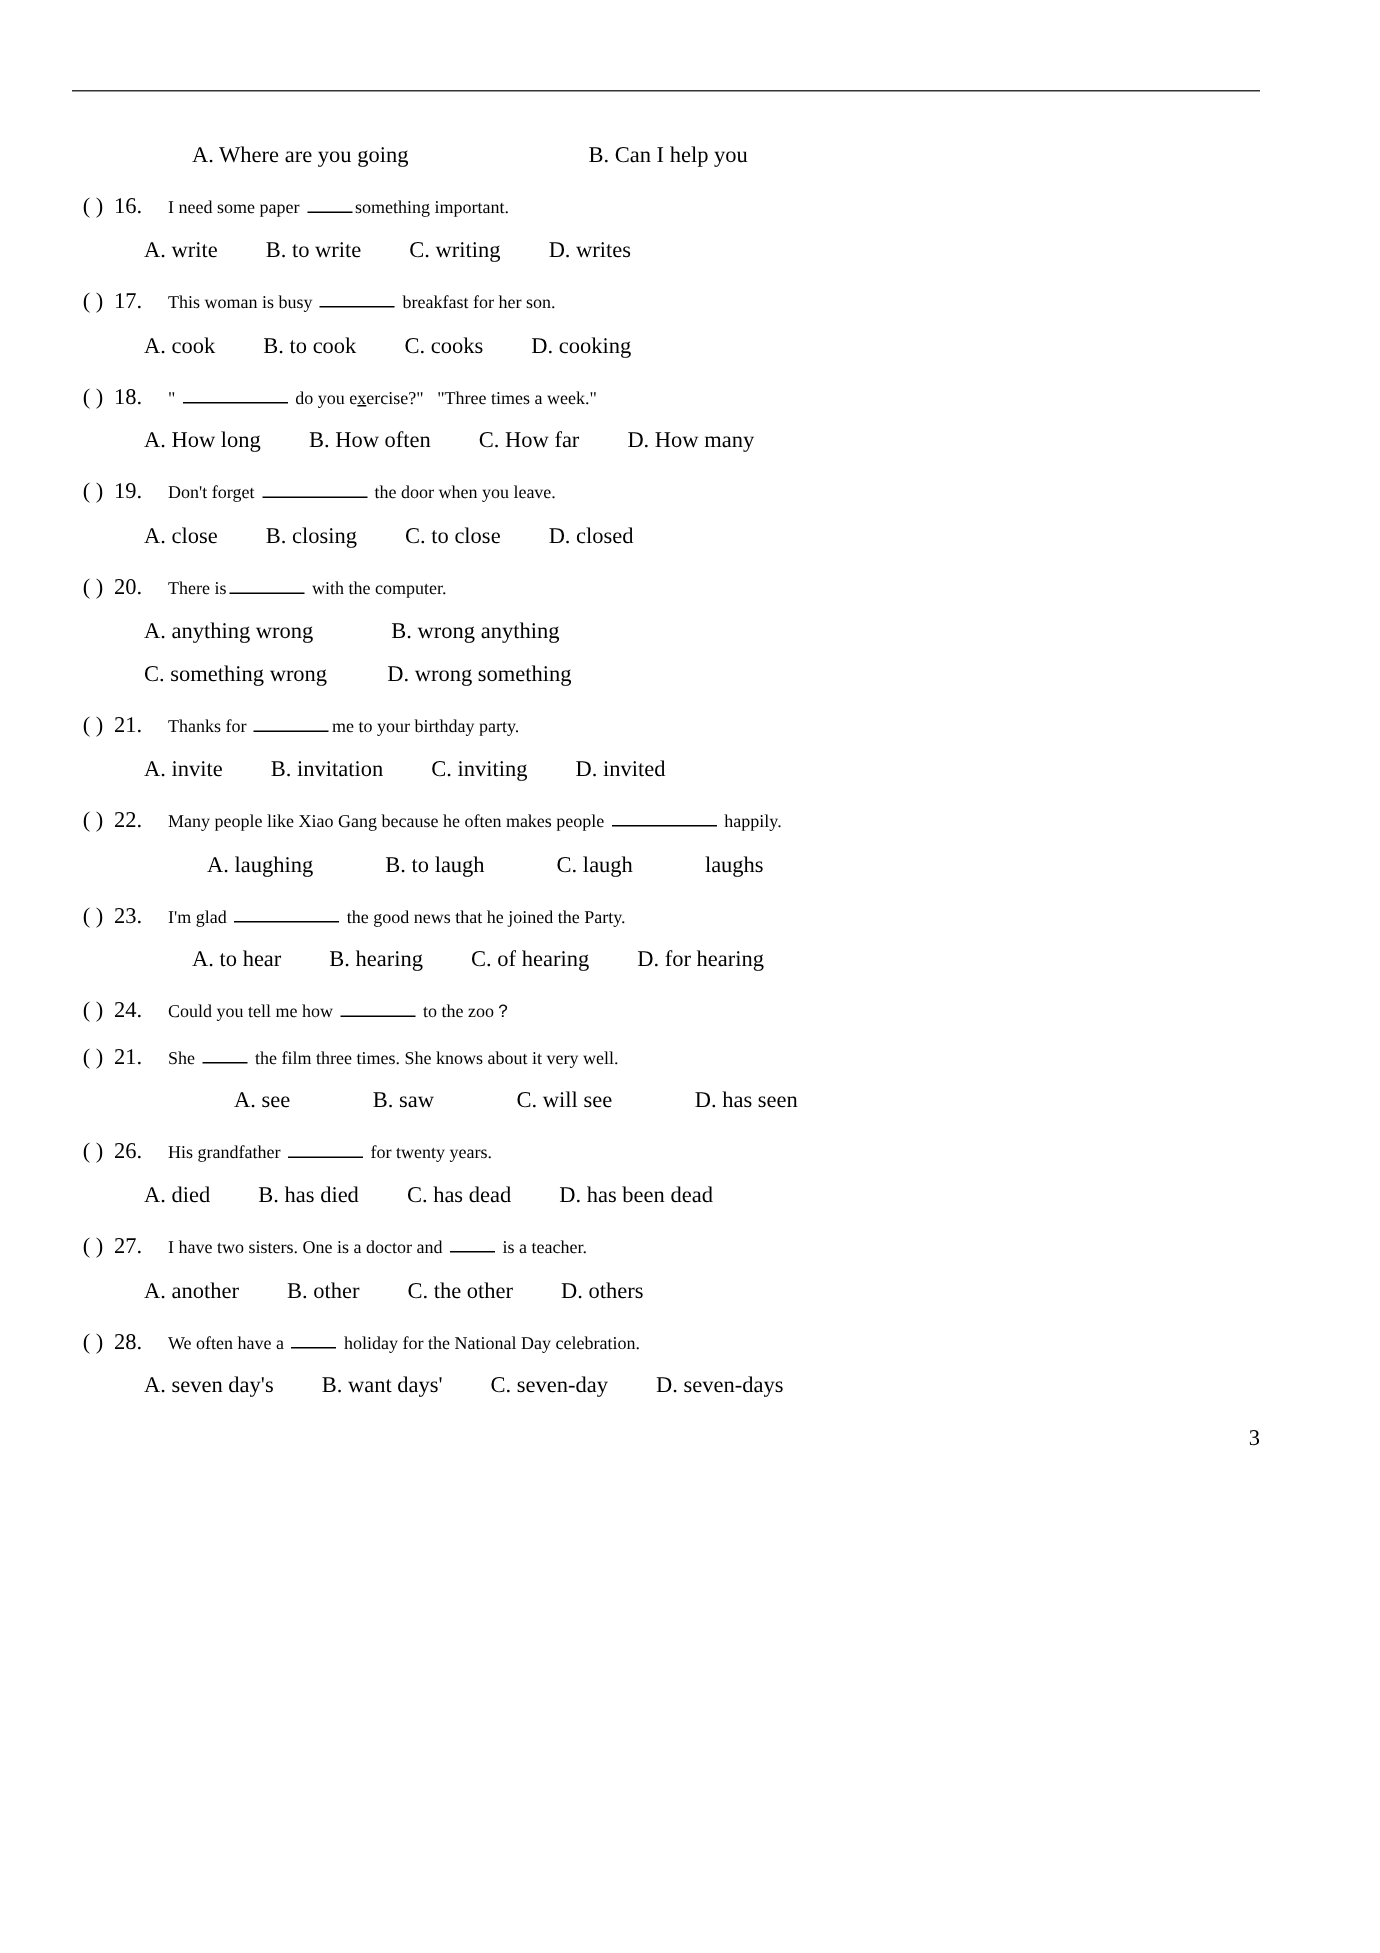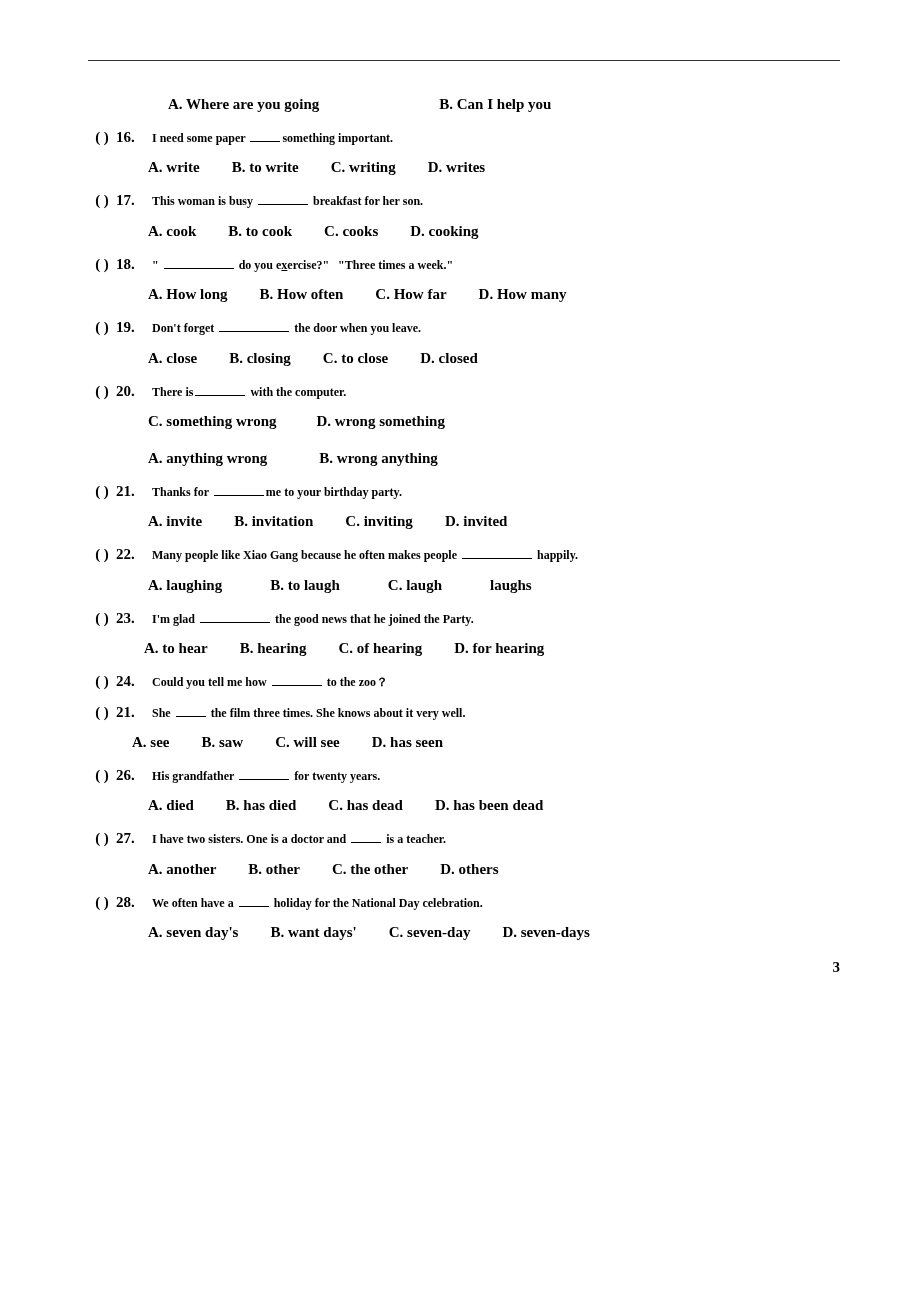--- a/index.html
+++ b/index.html
@@ -10,23 +10,22 @@
     body {
       background: #fff;
       font-family: "Times New Roman", Times, serif;
       font-size: 15px;
       color: #000;
       width: 920px;
       min-height: 1302px;
       position: relative;
     }
     .page {
-      padding: 60px 80px 60px 88px;
+      padding: 60px 80px 60px 48px;
       position: relative;
-      font-weight: bold;
     }
     .top-line {
       border-top: 1px solid #333;
       margin-bottom: 30px;
     }
     .question-block {
       margin-bottom: 10px;
     }
     .question-row {
       display: flex;
@@ -43,21 +42,21 @@
       min-width: 36px;
       font-size: 15px;
     }
     .q-text {
       flex: 1;
       font-size: 12px;
       line-height: 1.7;
     }
     .options-row {
       display: flex;
-      margin-left: 60px;
+      margin-left: 48px;
       margin-bottom: 10px;
       flex-wrap: wrap;
       gap: 0;
     }
     .option {
       font-size: 15px;
       margin-right: 32px;
       line-height: 1.8;
       white-space: nowrap;
     }
@@ -154,27 +153,27 @@
       <span class="option">D. closed</span>
     </div>
   </div>
 
   <div class="question-block">
     <div class="question-row">
       <span class="paren">(   )</span>
       <span class="q-num">20.</span>
       <span class="q-text">There is<span class="blank"></span> with the computer.</span>
     </div>
+    <div class="options-row" style="margin-bottom:2px;">
+      <span class="option">A. anything wrong</span>
+      <span class="option" style="margin-left:20px;">B. wrong anything</span>
+    </div>
     <div class="options-row" style="margin-bottom:10px;">
       <span class="option">C. something wrong</span>
       <span class="option" style="margin-left:8px;">D. wrong something</span>
-    </div>
-    <div class="options-row" style="margin-bottom:2px;">
-      <span class="option">A. anything wrong</span>
-      <span class="option" style="margin-left:20px;">B. wrong anything</span>
     </div>
   </div>
 
   <div class="question-block">
     <div class="question-row">
       <span class="paren">(   )</span>
       <span class="q-num">21.</span>
       <span class="q-text">Thanks for <span class="blank"></span>me to your birthday party.</span>
     </div>
     <div class="options-row">
@@ -184,35 +183,35 @@
       <span class="option">D. invited</span>
     </div>
   </div>
 
   <div class="question-block">
     <div class="question-row">
       <span class="paren">(   )</span>
       <span class="q-num">22.</span>
       <span class="q-text">Many people like Xiao Gang because he often makes people <span class="blank-lg"></span> happily.</span>
     </div>
-    <div class="options-row" style="margin-left:60px;">
+    <div class="options-row" style="margin-left:90px;">
       <span class="option">A. laughing</span>
       <span class="option" style="margin-left:16px;">B. to laugh</span>
       <span class="option" style="margin-left:16px;">C. laugh</span>
       <span class="option" style="margin-left:16px;">laughs</span>
     </div>
   </div>
 
   <div class="question-block">
     <div class="question-row">
       <span class="paren">(   )</span>
       <span class="q-num">23.</span>
       <span class="q-text">I'm glad <span class="blank-lg"></span> the good news that he joined the Party.</span>
     </div>
-    <div class="options-row" style="margin-left:56px;">
+    <div class="options-row" style="margin-left:80px;">
       <span class="option">A. to hear</span>
       <span class="option">B. hearing</span>
       <span class="option">C. of hearing</span>
       <span class="option">D. for hearing</span>
     </div>
   </div>
 
   <div class="question-block">
     <div class="question-row">
       <span class="paren">(   )</span>
@@ -220,21 +219,21 @@
       <span class="q-text">Could you tell me how <span class="blank"></span> to the zoo？</span>
     </div>
   </div>
 
   <div class="question-block">
     <div class="question-row">
       <span class="paren">(   )</span>
       <span class="q-num">21.</span>
       <span class="q-text">She <span class="blank-sm"></span> the film three times. She knows about it very well.</span>
     </div>
-    <div class="options-row" style="margin-left:44px;">
+    <div class="options-row" style="margin-left:108px;gap:23px;">
       <span class="option">A. see</span>
       <span class="option">B. saw</span>
       <span class="option">C. will see</span>
       <span class="option">D. has seen</span>
     </div>
   </div>
 
   <div class="question-block">
     <div class="question-row">
       <span class="paren">(   )</span>

